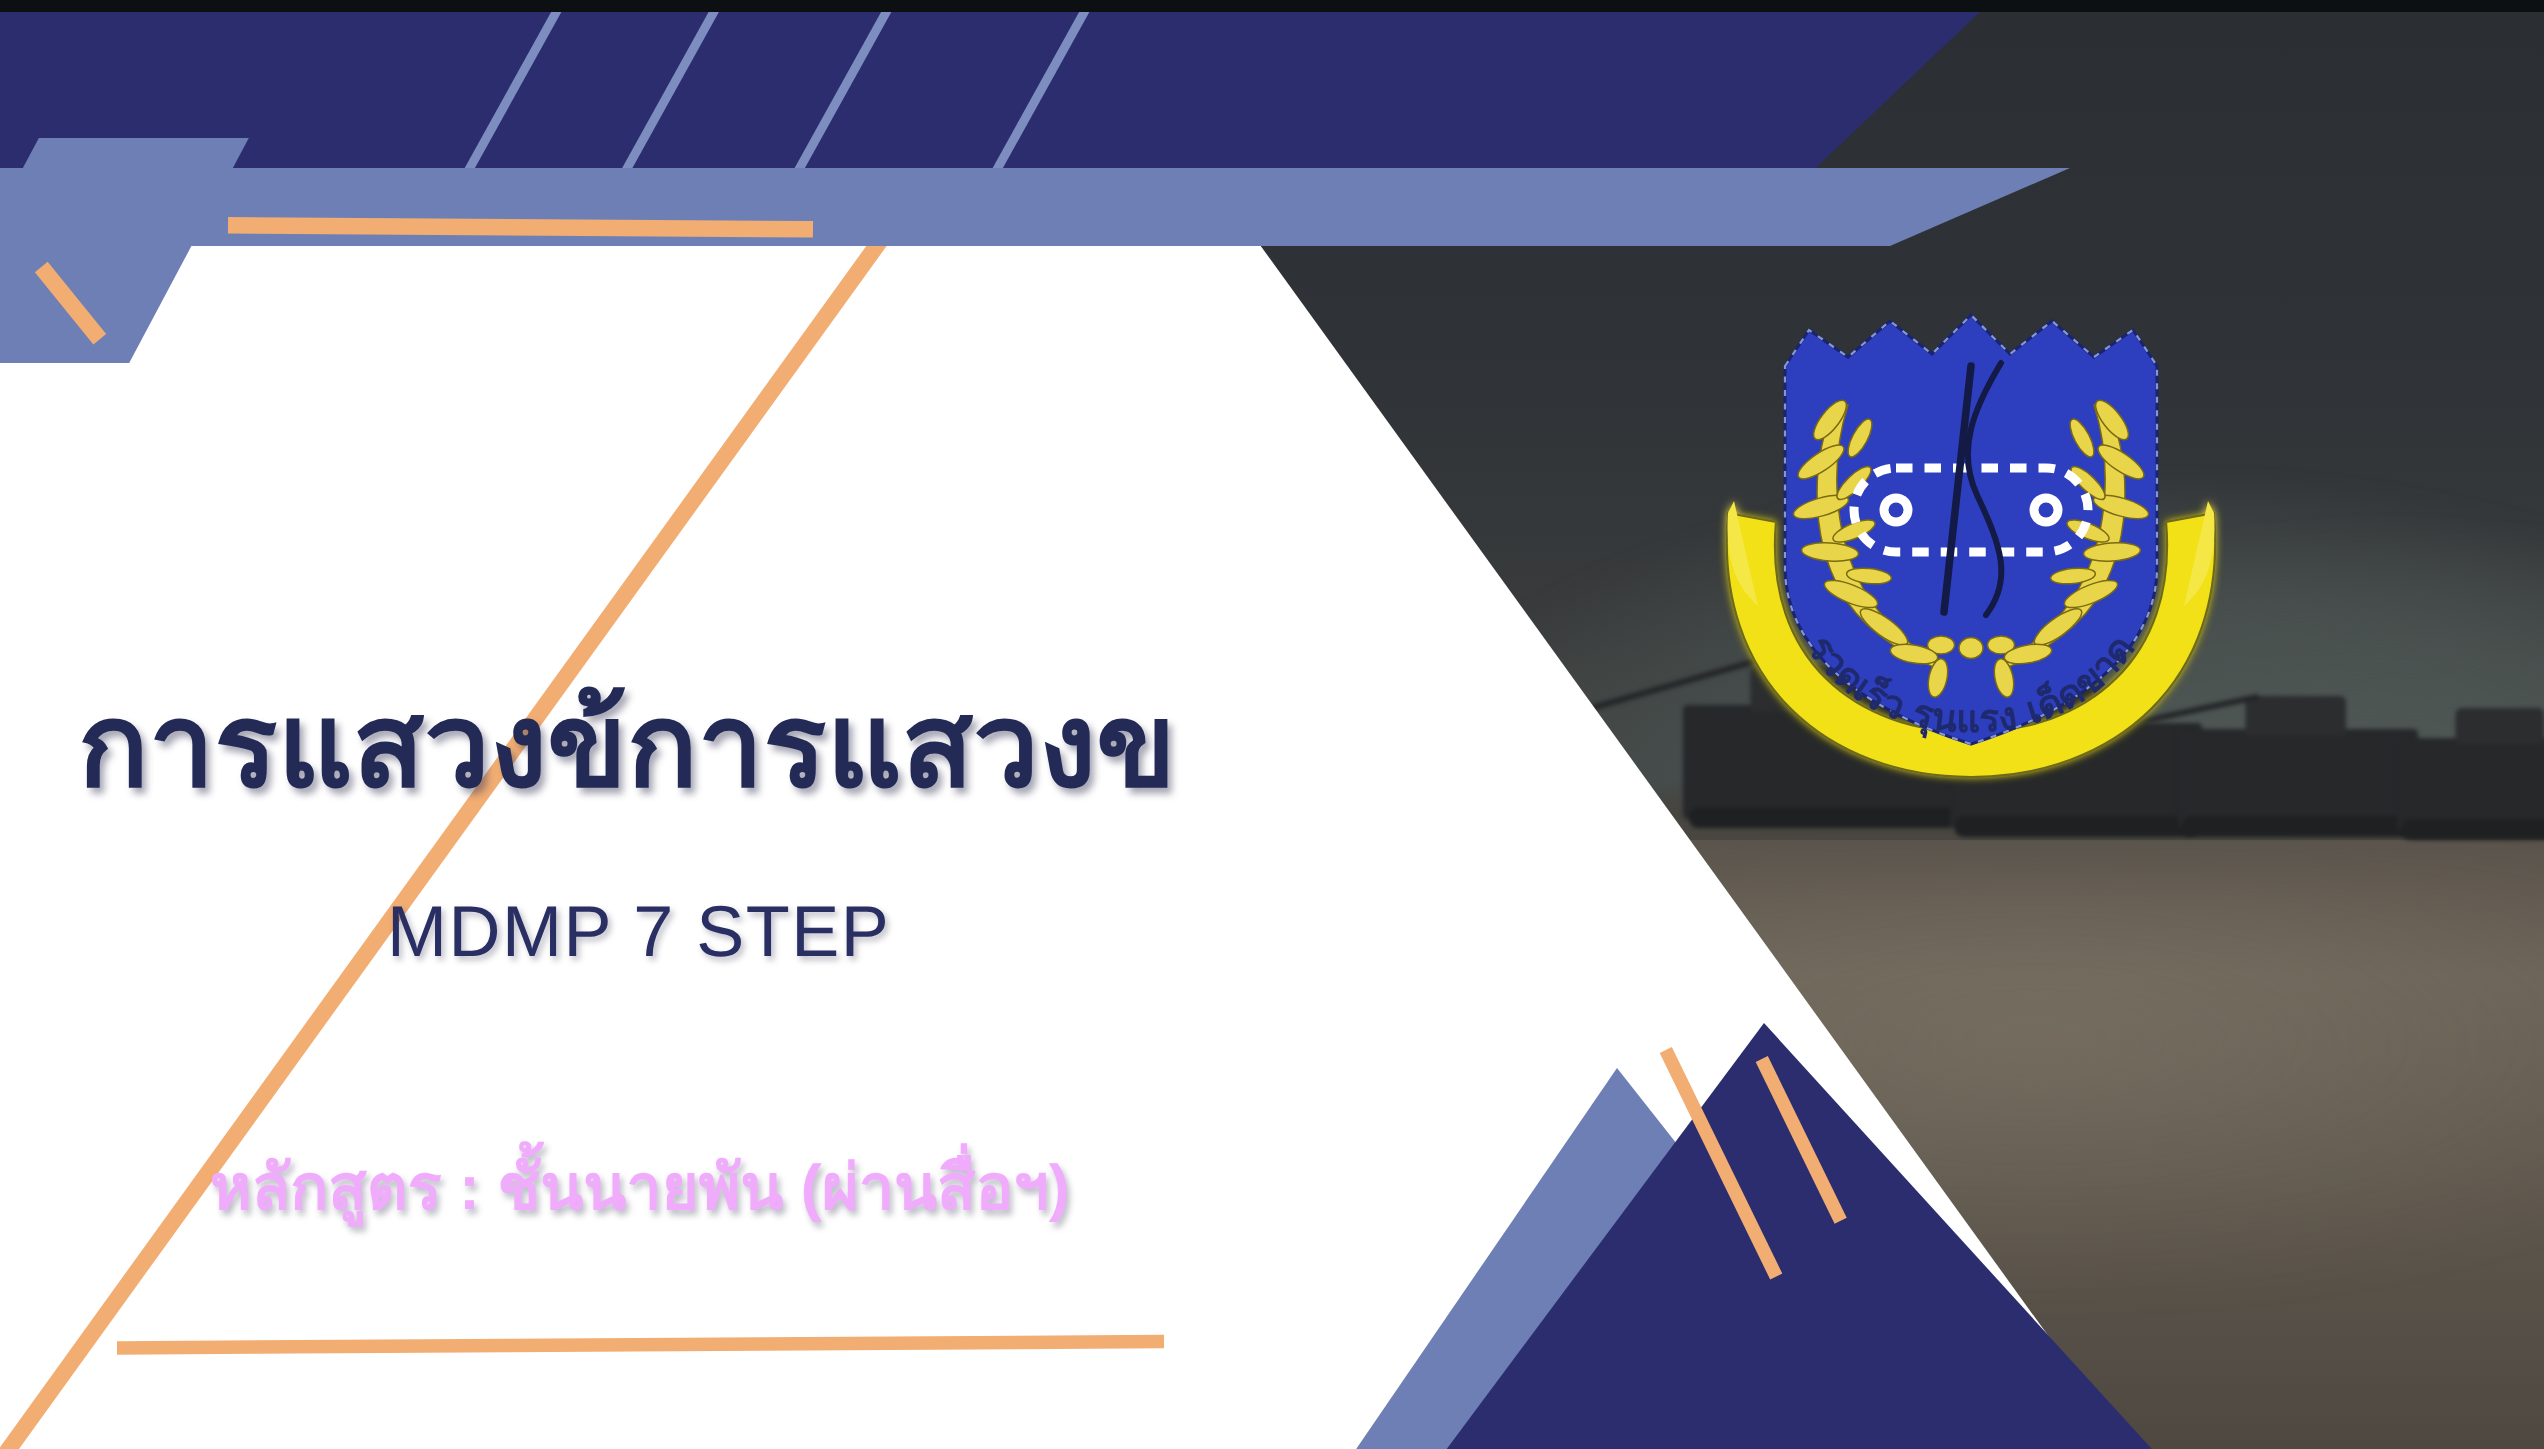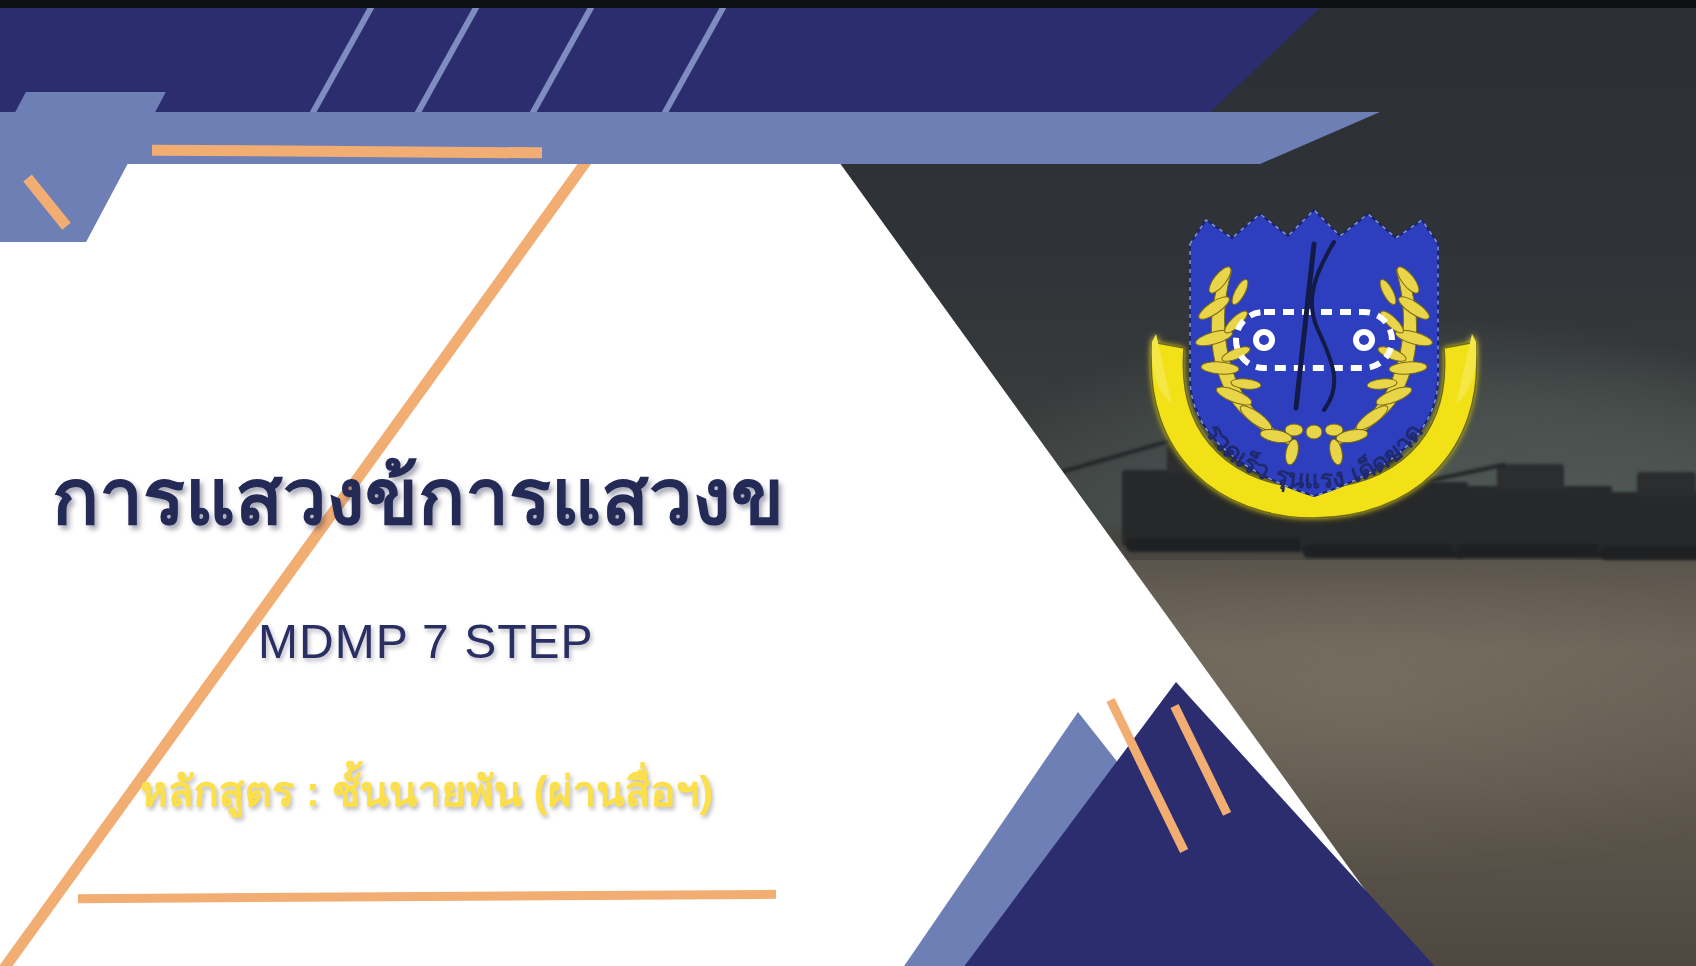--- a/index.html
+++ b/index.html
@@ -205,28 +205,27 @@
     white-space: nowrap;
   }
   .subtitle-en {
     position: absolute;
     left: 258px; top: 594px;
     font-size: 48px;
     color: #2a2f63;
     letter-spacing: 1px;
     text-shadow: 2px 3px 4px rgba(60,60,90,.35);
     white-space: nowrap;
-    margin-top: 20px;
   }
   .course-th {
     position: absolute;
     left: 140px; top: 758px;
     font-size: 42px;
     font-weight: bold;
-    color: #fde047;
+    color: #f0abfc;
     text-shadow: 2px 3px 4px rgba(60,60,90,.35);
     white-space: nowrap;
   }
   .underline-orange {
     position: absolute;
     left: 78px; top: 892px;
     width: 698px; height: 9px;
     background: #f2ad72;
     transform: rotate(-0.35deg);
   }

